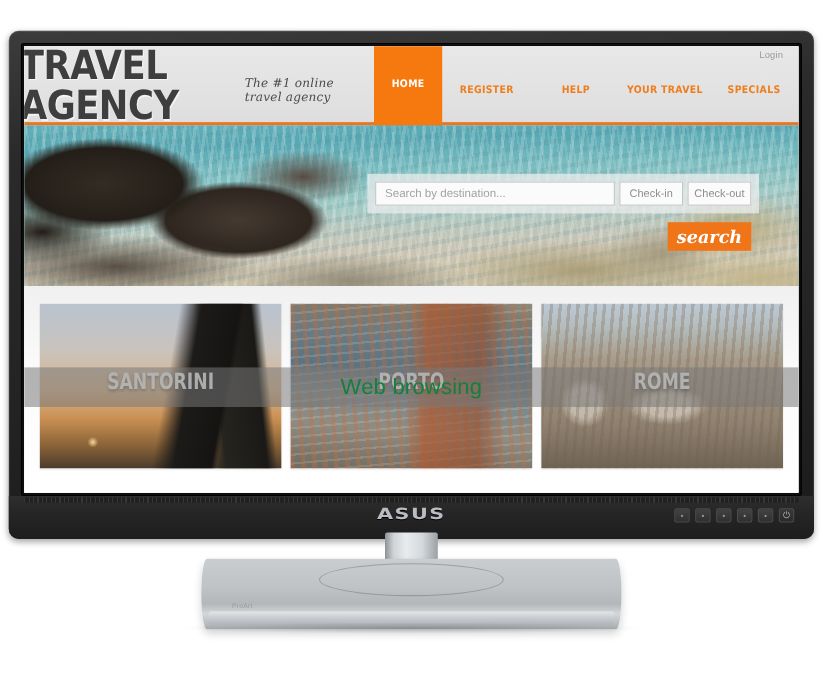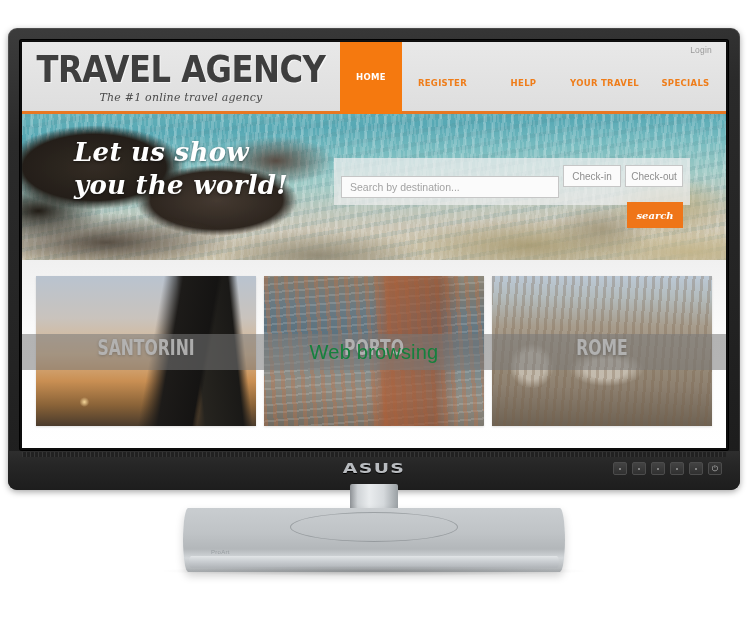--- a/index.html
+++ b/index.html
@@ -62,21 +62,21 @@
     position: relative;
     height: 72px;
     background: linear-gradient(#e8e8e8,#dedede);
     display: flex;
     align-items: stretch;
     border-bottom: 3px solid #e87722;
   }
 
   #brand {
     width: 318px;
-    display: flex; flex-direction: column;
+    display: flex; 
     align-items: center; justify-content: center;
     padding-top: 4px;
   }
   #brand-title {
     font-family: "DejaVu Sans", sans-serif;
     font-weight: 700;
     font-size: 31px;
     letter-spacing: -0.5px;
     color: #3e3e3e;
     transform: scaleX(1.04) scaleY(1.18);
@@ -200,41 +200,40 @@
   }
   #search-input {
     flex: 1;
     height: 22px;
     background: #fbfbfb;
     border: 1px solid #c6c6c6;
     display: flex; align-items: center;
     padding-left: 8px;
     font-size: 10.5px;
     color: #a3a3a3;
-    margin-top: 11px;
   }
   .date-field {
     width: 58px;
     height: 22px;
     background: #fbfbfb;
     border: 1px solid #c6c6c6;
     display: flex; align-items: center; justify-content: center;
     font-size: 10px;
     color: #8e8e8e;
   }
   #search-button {
     position: absolute;
     right: 7px; top: 44px;
-    width: 56px; height: 26px;
+    width: 76px; height: 26px;
     background: #ef7518;
     display: flex; align-items: center; justify-content: center;
     font-family: "DejaVu Serif", serif;
     font-style: italic;
     font-weight: 700;
-    font-size: 10px;
+    font-size: 16px;
     color: #ffffff;
     cursor: pointer;
   }
 
   
   #cards-section {
     position: relative;
     height: 188px;
     background: linear-gradient(#f0f0f0 0%, #fbfbfb 40%, #ffffff 100%);
     padding: 16px 14px 0 14px;
@@ -460,24 +459,20 @@
           </div>
         </div>
 
         <div id="hero">
           <div id="hero-sea"></div>
           <div id="hero-shimmer"></div>
           <div id="hero-rock-left"></div>
           <div id="hero-rock-bottom"></div>
           <div id="hero-rock-right"></div>
 
-          <div id="hero-headline">
-            <div>Let us show</div>
-            <div>you the world!</div>
-          </div>
 
           <div id="search-widget">
             <div id="search-row">
               <div id="search-input">Search by destination...</div>
               <div class="date-field">Check-in</div>
               <div class="date-field">Check-out</div>
             </div>
             <div id="search-button">search</div>
           </div>
         </div>

